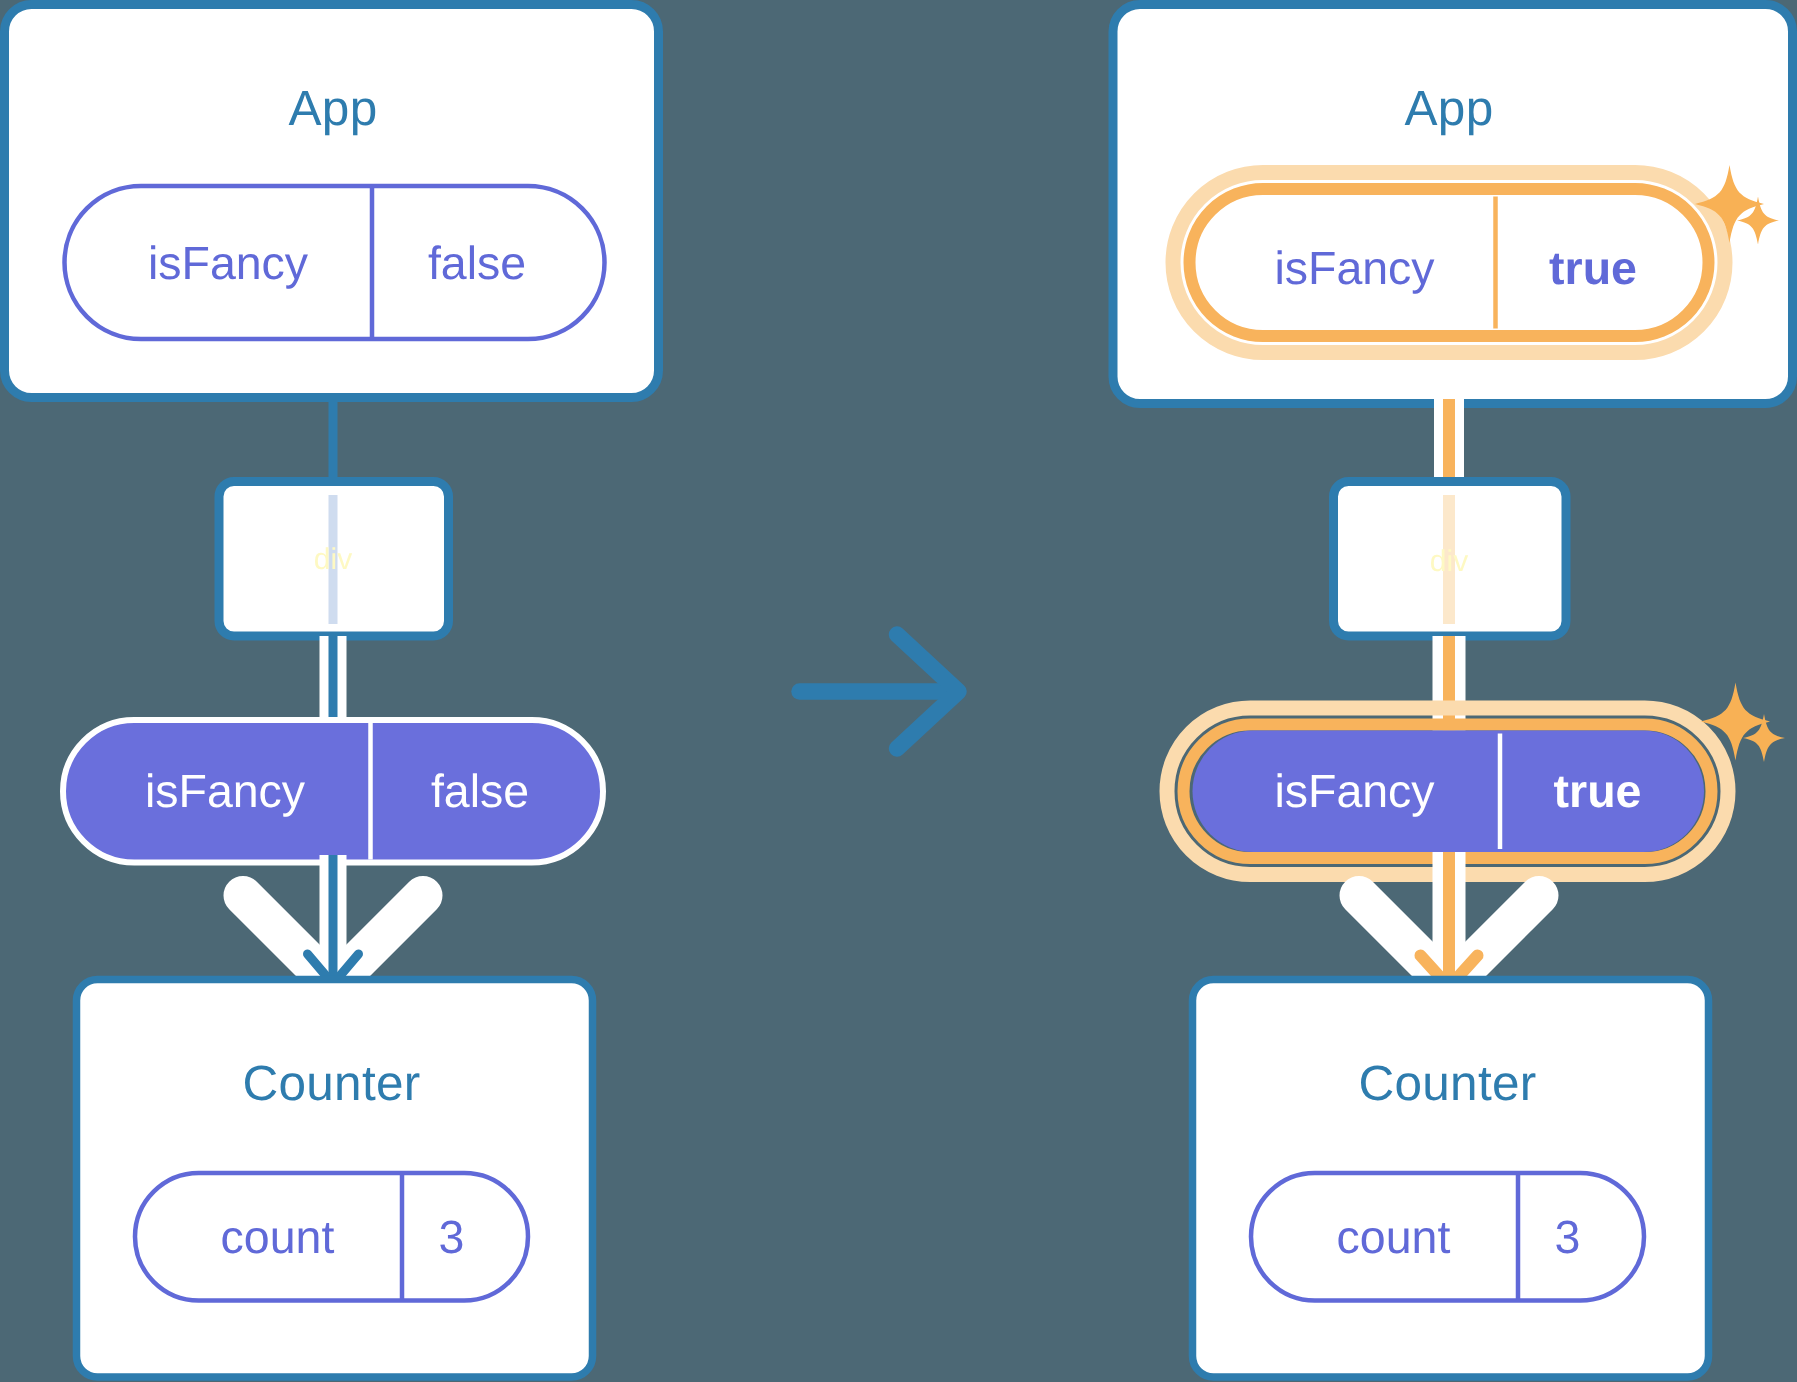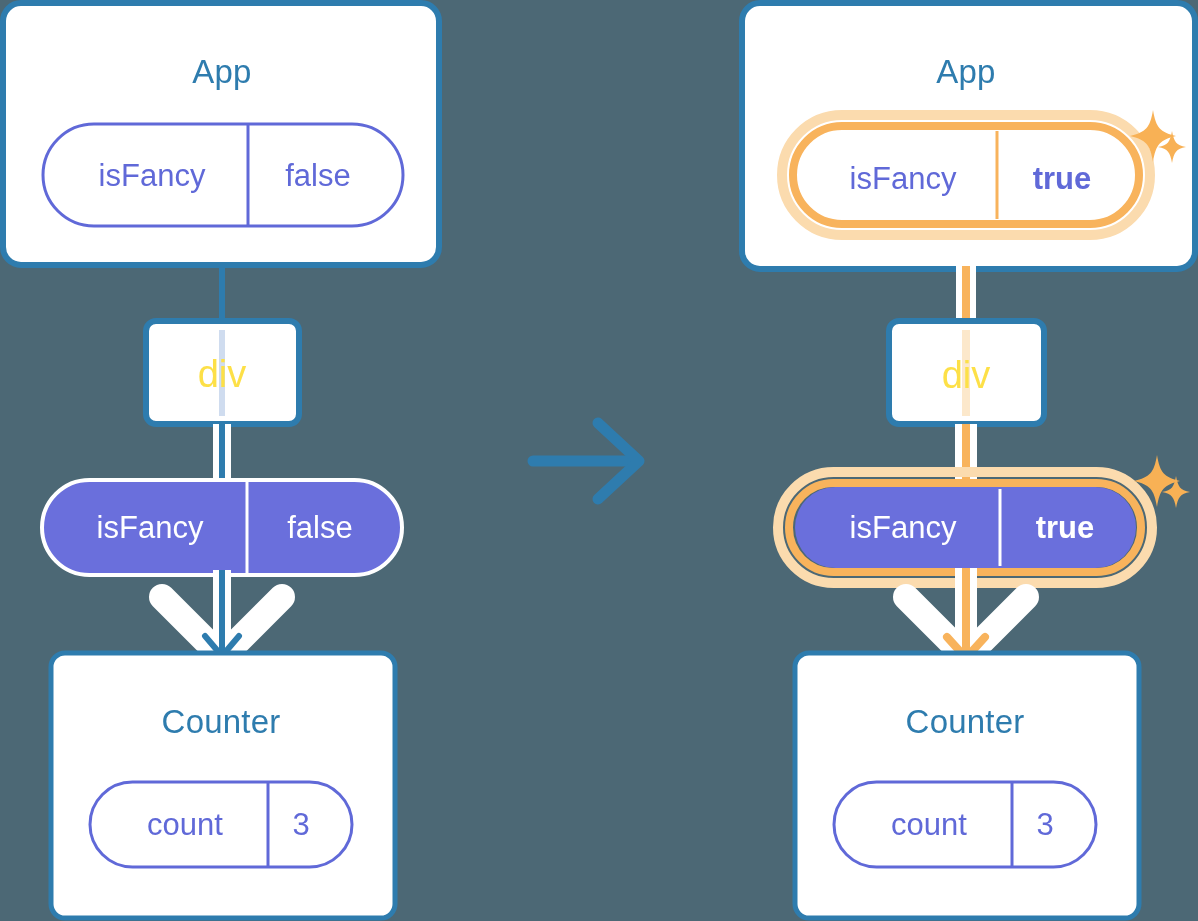--- a/index.html
+++ b/index.html
@@ -16,22 +16,22 @@
     white-space:nowrap;
     pointer-events:none;
     font-family:"Liberation Sans", sans-serif;
   }
   .node-title{
     font-size:33px;
     color:#2E7CAE;
     letter-spacing:.2px;
   }
   .div-title{
-    font-size:38px;
-    color:#fde047;
+    font-size:20px;
+    color:#fef9c3;
   }
   .pill-key-outline{font-size:31px;color:#6069D8;}
   .pill-val-outline{font-size:31px;color:#6069D8;}
   .pill-val-outline.bold{font-weight:bold;}
   .pill-key-solid{font-size:31px;color:#ffffff;}
   .pill-val-solid{font-size:31px;color:#ffffff;font-weight:bold;}
   .pill-val-solid.plain{font-weight:normal;}
   .ctr{transform:translate(-50%,-50%);}
 </style>
 </head>

